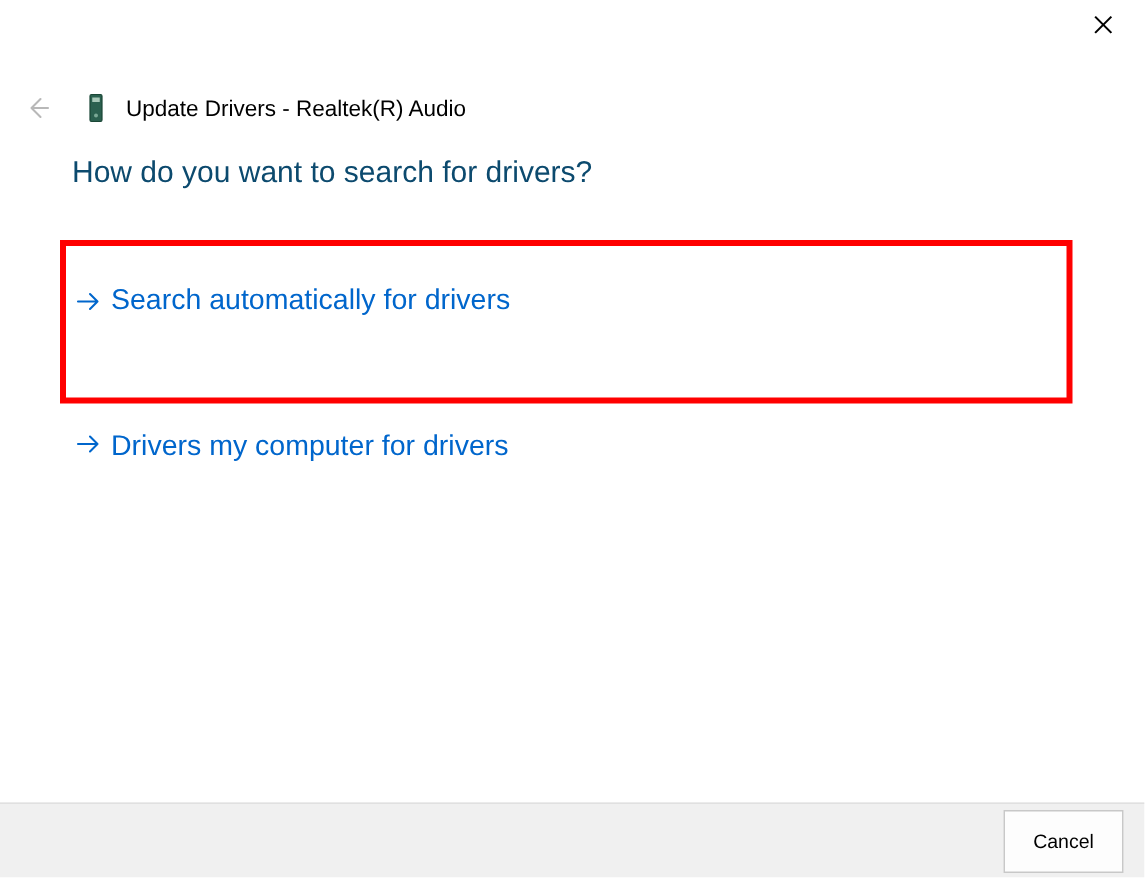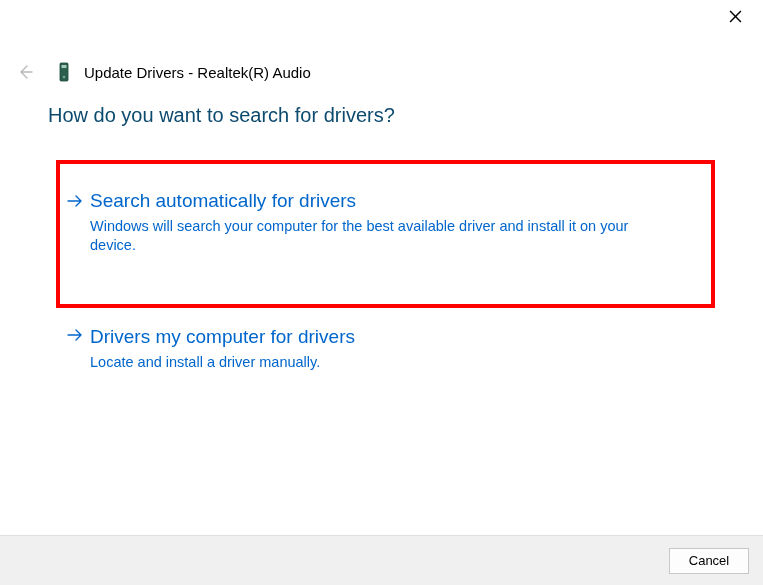--- a/index.html
+++ b/index.html
@@ -73,21 +73,21 @@
     top: 104px;
     left: 48px;
     font-size: 20px;
     color: #0c4a6e;
     font-weight: 400;
   }
 
   .options-area {
     position: absolute;
     top: 160px;
-    left: 56px;
+    left: 40px;
     right: 48px;
   }
 
   .option {
     position: relative;
     padding: 22px 20px 22px 30px;
   }
   .option.highlighted {
     border: 4px solid #ff0000;
     padding-top: 26px;
@@ -135,21 +135,21 @@
     height: 50px;
     background: #f0f0f0;
     border-top: 1px solid #e0e0e0;
     display: flex;
     justify-content: flex-end;
     align-items: center;
     padding-right: 14px;
   }
   .cancel-btn {
     min-width: 80px;
-    height: 26px;
+    height: 42px;
     background: #fdfdfd;
     border: 1px solid #c8c8c8;
     font-size: 13px;
     font-family: inherit;
     cursor: pointer;
     padding: 0 14px;
   }
 </style>
 </head>
 <body>
@@ -183,30 +183,28 @@
 
 <div class="options-area">
 
   <div class="option highlighted">
     <span class="arrow-icon">
       <svg viewBox="0 0 16 12">
           <path d="M1 6 H14 M9 1 L14 6 L9 11" fill="none" stroke="#0066cc" stroke-width="1.4" stroke-linecap="round" stroke-linejoin="round"></path>
         </svg>
     </span>
     <div class="option-title">Search automatically for drivers</div>
-    <div class="option-desc">Windows will search your computer for the best available driver and install it on your device.</div>
   </div>
 
   <div class="option plain">
     <span class="arrow-icon">
       <svg viewBox="0 0 16 12">
           <path d="M1 6 H14 M9 1 L14 6 L9 11" fill="none" stroke="#0066cc" stroke-width="1.4" stroke-linecap="round" stroke-linejoin="round"></path>
         </svg>
     </span>
     <div class="option-title">Drivers my computer for drivers</div>
-    <div class="option-desc">Locate and install a driver manually.</div>
   </div>
 
 </div>
 
 <div class="footer">
   <button class="cancel-btn">Cancel</button>
 </div>
 
 </body></html>

